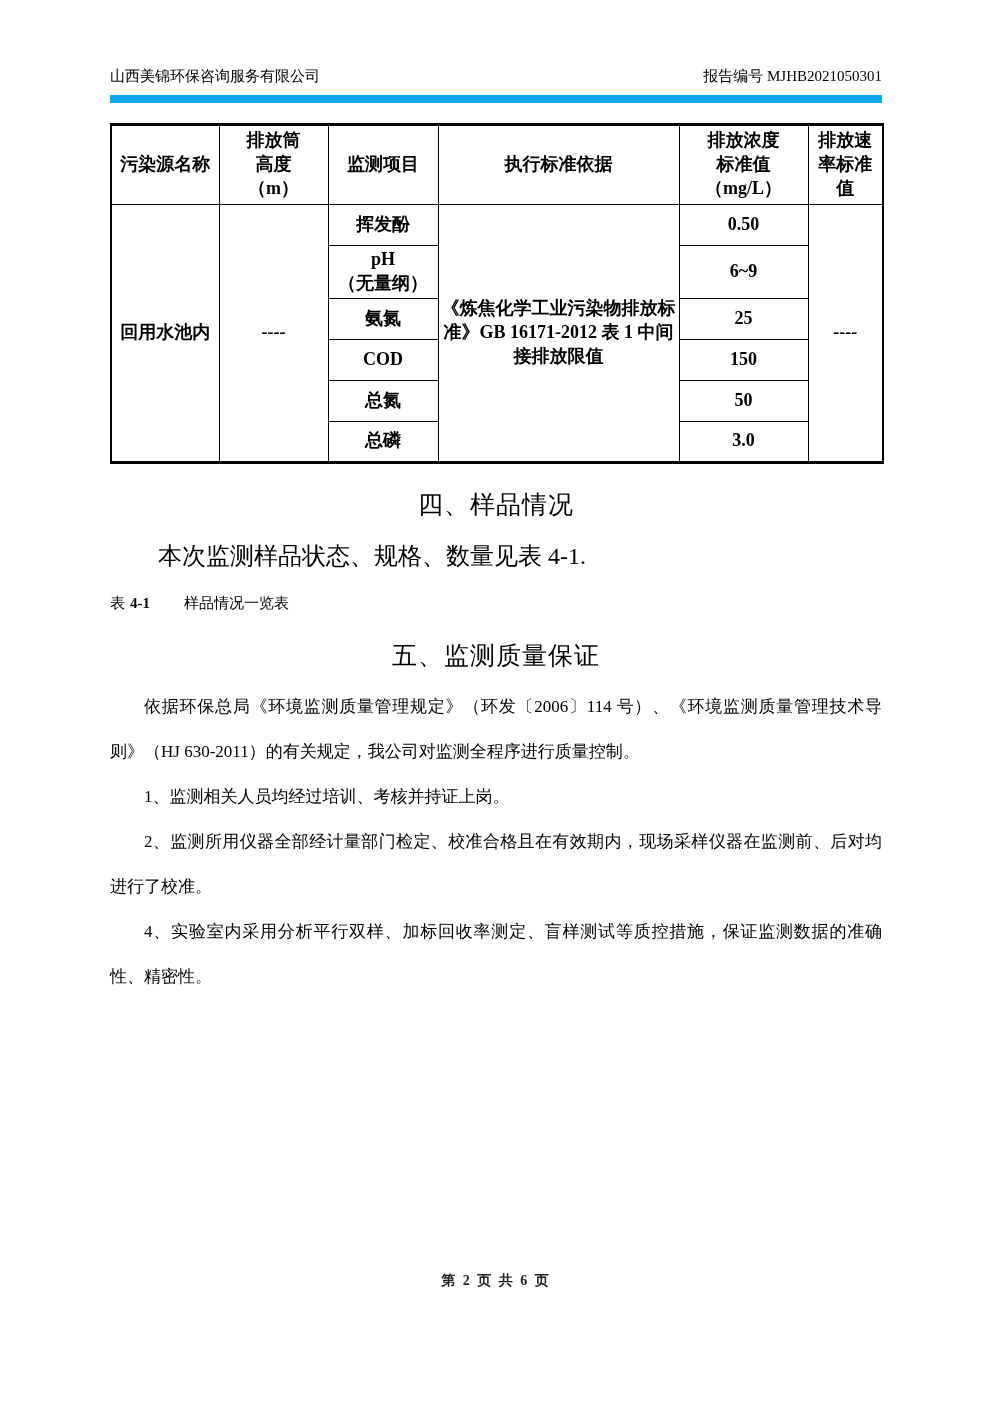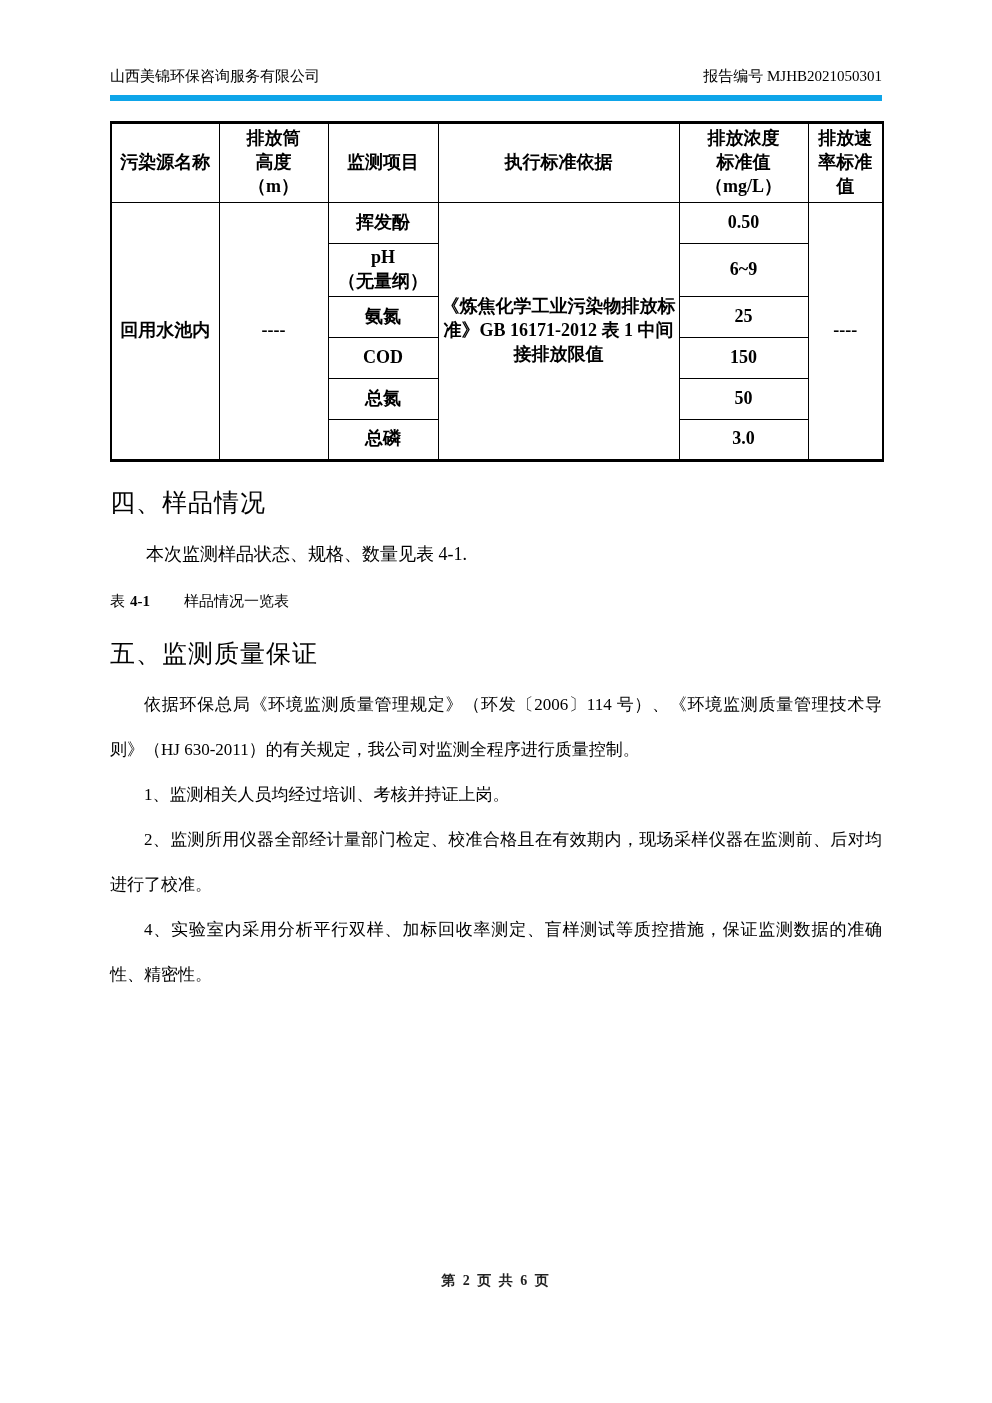--- a/index.html
+++ b/index.html
@@ -12,21 +12,21 @@
     font-family:"Liberation Serif","DejaVu Serif",serif;
     color:#000;
     overflow:hidden;
   }
   .content { position:absolute; left:110px; width:772px; top:0; }
 
   
   .doc-header {
     display:flex; justify-content:space-between; align-items:flex-end;
     padding-top:66px; padding-bottom:9px;
-    border-bottom:6px solid #0ea5e9;
+    border-bottom:8px solid #0ea5e9;
     font-size:15px; line-height:20px;
   }
 
   
   table { border-collapse:collapse; table-layout:fixed; width:772px; }
   table.t1 { margin-top:20px; }
   table.t2 { margin-top:11px; }
   .t1, .t2 { border:2px solid #000; border-top:3.5px solid #000; border-bottom:3.5px solid #000; }
   th, td {
     border:1px solid #000;
@@ -38,24 +38,24 @@
     overflow:hidden;
   }
   .t1 .head-row { height:80px; }
   .t1 .data-row { height:41px; }
   .t2 .head-row { height:39px; }
   .t2 .data-row { height:40px; }
 
   
   h2.sec {
     font-size:25px; font-weight:normal; letter-spacing:1px;
-    line-height:36px; margin-top:23px;
+    line-height:36px; margin-top:23px;text-align:center;
   }
   h2.sec5 { margin-top:20px; }
-  p.lead { font-size:18px; line-height:40px; margin-top:13px; text-indent:2em; }
+  p.lead { font-size:24px; line-height:40px; margin-top:13px; text-indent:2em; }
   .caption {
     text-align:left; font-size:15px; line-height:30px; margin-top:12px;
   }
   .caption .num { font-weight:bold; margin-left:5px; }
   .caption .title { margin-left:34px; }
   .bodytext { margin-top:10px; }
   .bodytext p {
     font-size:17px; line-height:45px;
     text-align:justify; text-indent:2em;
   }

